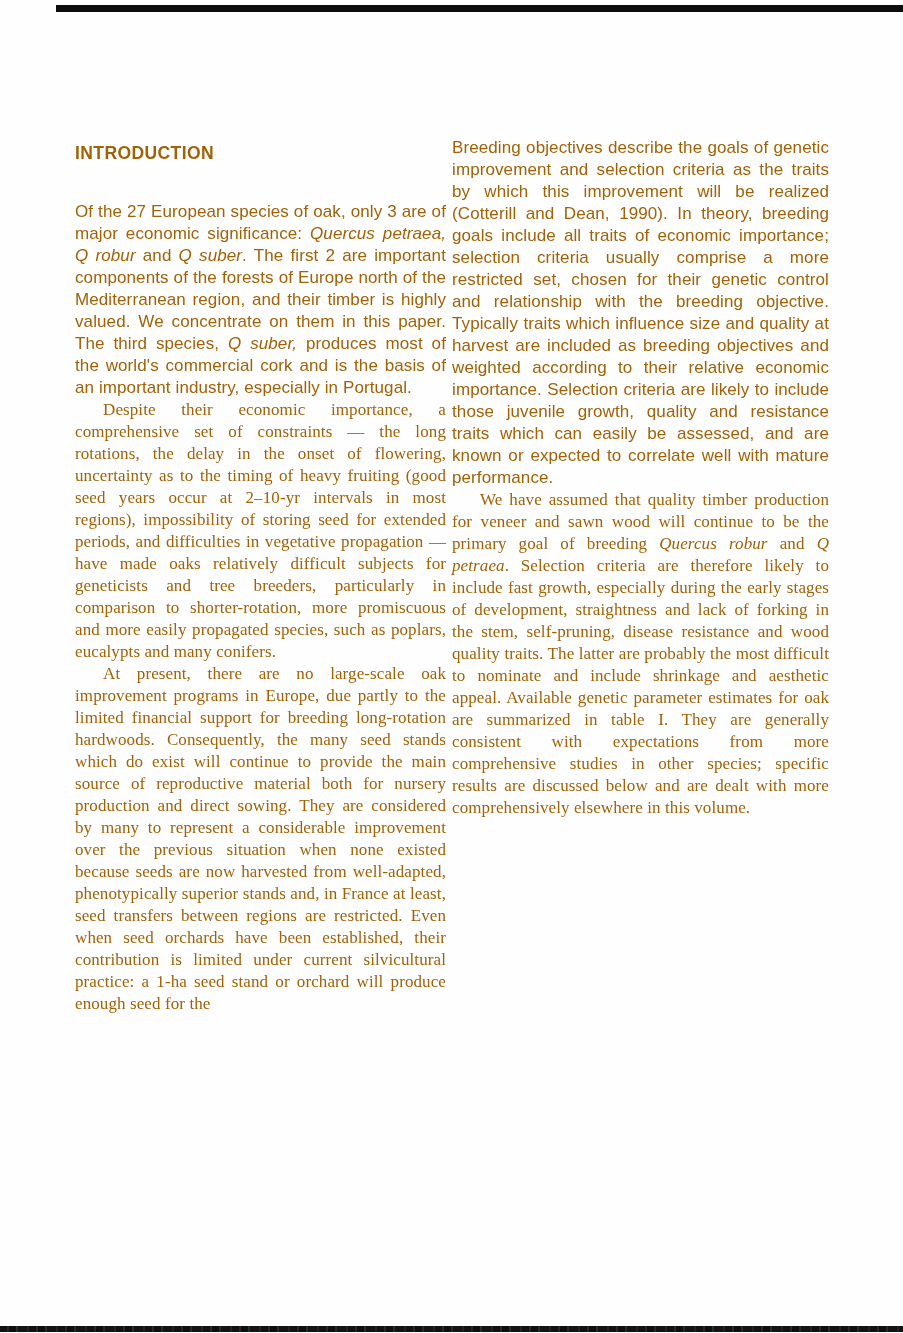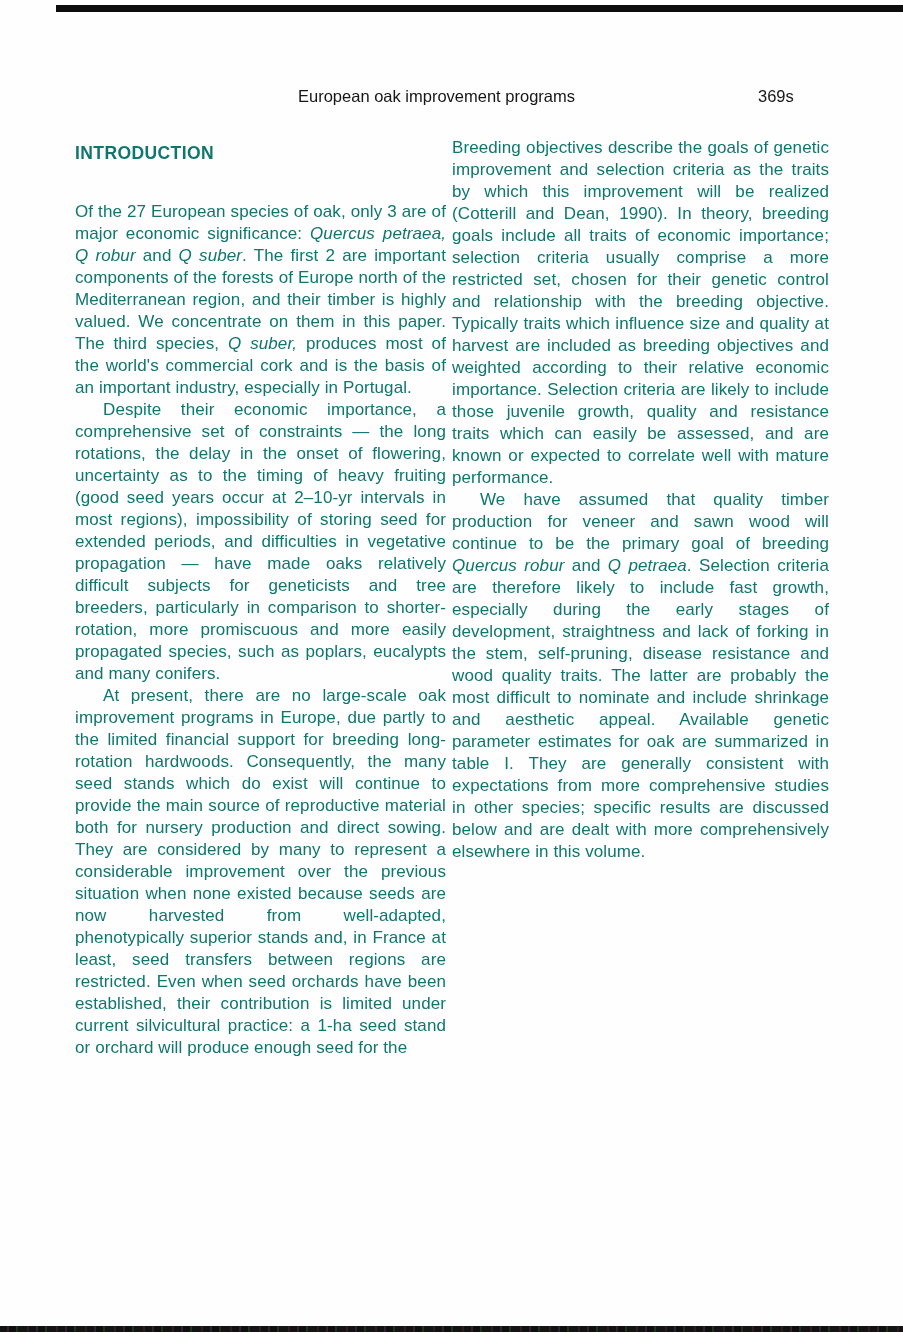--- a/index.html
+++ b/index.html
@@ -50,54 +50,50 @@
     top: 0;
     text-align: left;
   }
   .col {
     position: absolute;
     top: 137px;
     text-align: justify;
     font-size: 17px;
     line-height: 22px;
     letter-spacing: 0.1px;
-    color: #0f766e;
+    color: #a16207;
   }
   .col-left  { left: 75px;  width: 371px; }
   .col-right { left: 452px; width: 377px; }
   .section-heading {
     font-size: 17.5px;
     font-weight: bold;
     letter-spacing: 0.4px;
     text-align: left;
     margin: 5px 0 37px 0;
   }
   .subsection-heading {
     font-size: 17.5px;
     font-weight: bold;
     font-style: italic;
     line-height: 24px;
     text-align: left;
     margin: 44px 0 30px 0;
   }
   p.body-paragraph { margin: 0; }
-  p.body-paragraph.indent { text-indent: 28px; }
+  p.body-paragraph.indent { text-indent: 28px; font-family: Liberation Serif, serif; }
   .it { font-style: italic; }
 </style>
 </head>
 <body>
 
 <div class="page">
 
   <div class="bar-top"></div>
 
-  <div class="page-header">
-    <span>European oak improvement programs</span>
-    <span class="page-number">369s</span>
-  </div>
 
   <section class="col col-left">
     <h2 class="section-heading">INTRODUCTION</h2>
     <div>
         <p class="body-paragraph"><span>Of the 27 European species of oak, only 3 are of major economic significance: </span><span class="it">Quercus petraea, Q robur</span><span> and </span><span class="it">Q suber</span><span>. The first 2 are important components of the forests of Europe north of the Mediterranean region, and their timber is highly valued. We concentrate on them in this paper. The third species, </span><span class="it">Q suber,</span><span> produces most of the world's commercial cork and is the basis of an important industry, especially in Portugal.</span></p>
         <p class="body-paragraph indent"><span>Despite their economic importance, a comprehensive set of constraints — the long rotations, the delay in the onset of flowering, uncertainty as to the timing of heavy fruiting (good seed years occur at 2–10-yr intervals in most regions), impossibility of storing seed for extended periods, and difficulties in vegetative propagation — have made oaks relatively difficult subjects for geneticists and tree breeders, particularly in comparison to shorter-rotation, more promiscuous and more easily propagated species, such as poplars, eucalypts and many conifers.</span></p>
         <p class="body-paragraph indent"><span>At present, there are no large-scale oak improvement programs in Europe, due partly to the limited financial support for breeding long-rotation hardwoods. Consequently, the many seed stands which do exist will continue to provide the main source of reproductive material both for nursery production and direct sowing. They are considered by many to represent a considerable improvement over the previous situation when none existed because seeds are now harvested from well-adapted, phenotypically superior stands and, in France at least, seed transfers between regions are restricted. Even when seed orchards have been established, their contribution is limited under current silvicultural practice: a 1-ha seed stand or orchard will produce enough seed for the</span></p>
       </div>
   </section>
 

